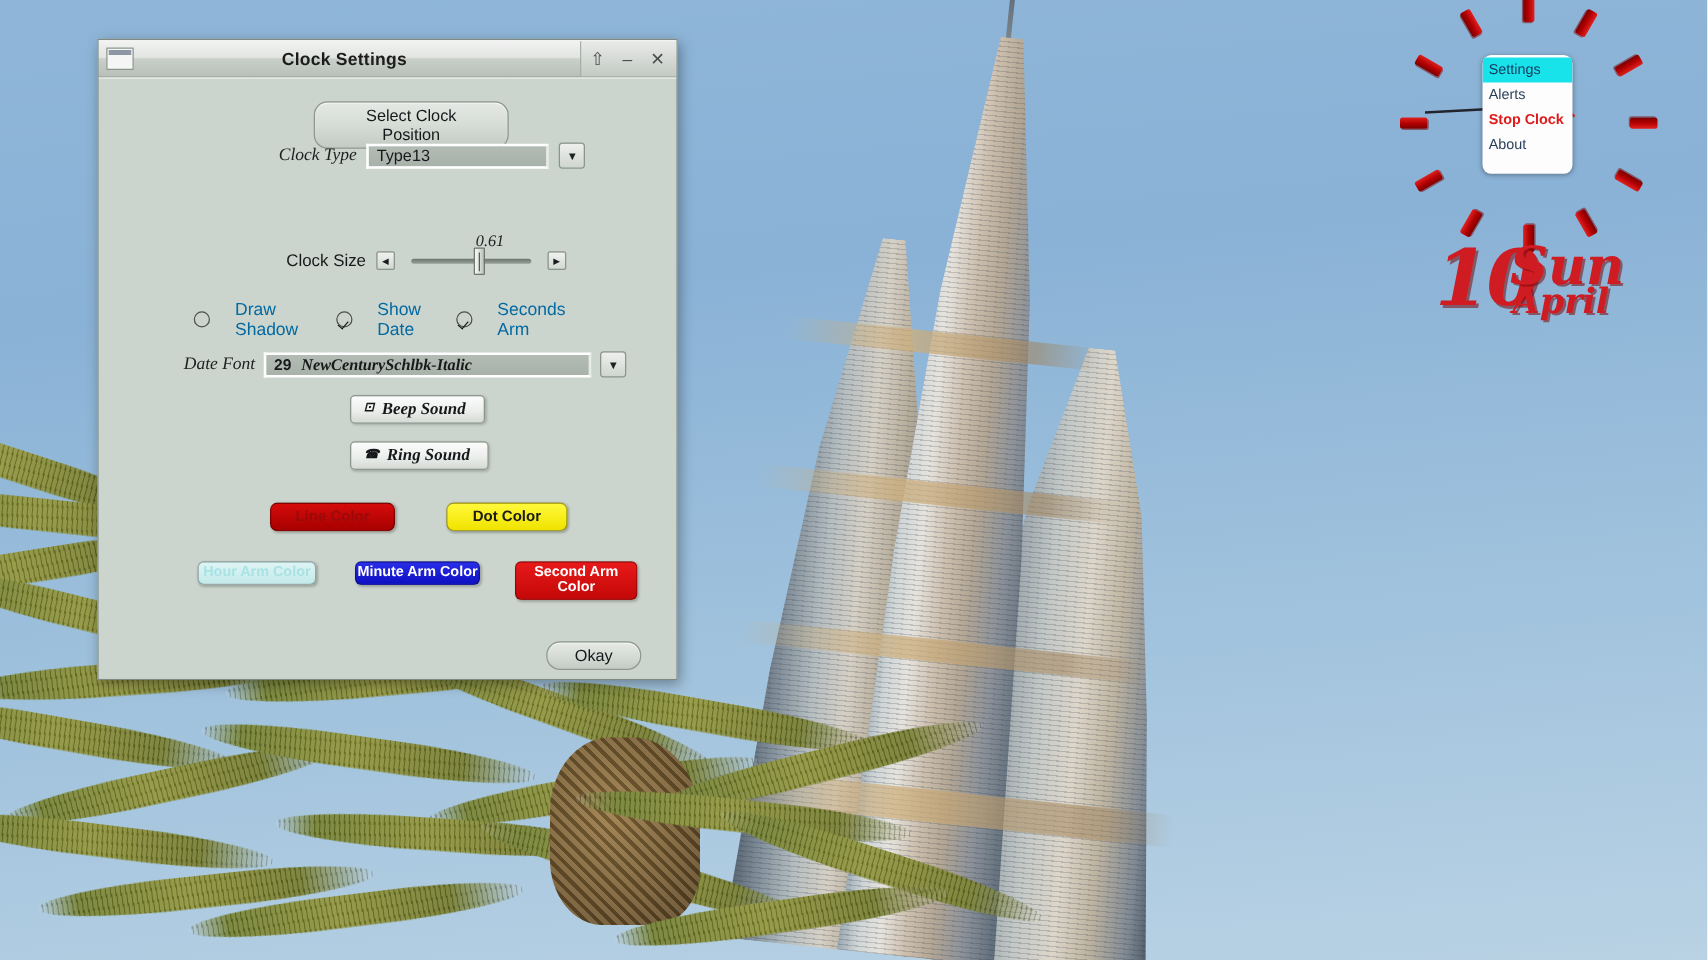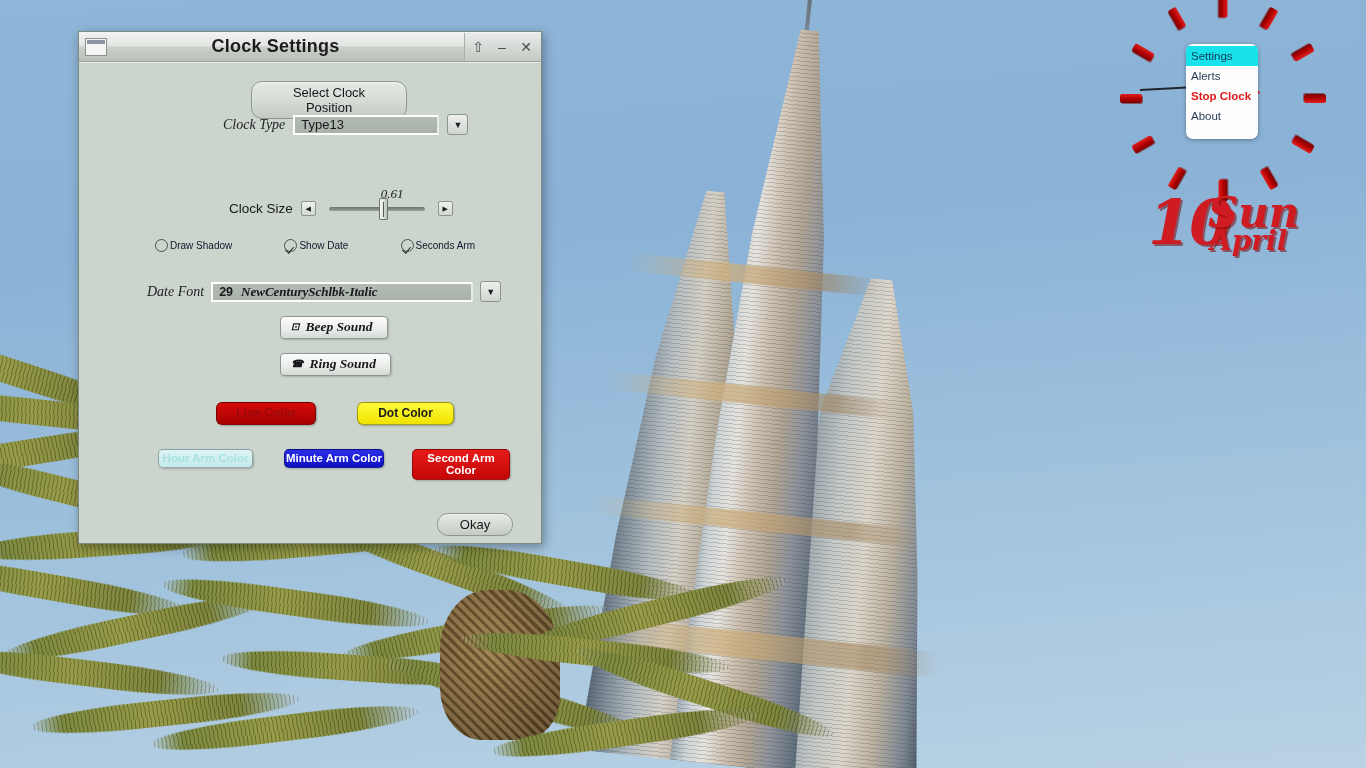--- a/index.html
+++ b/index.html
@@ -217,21 +217,21 @@
     border: 1px solid #8a948c;
     position: relative;
   }
   #win-icon::before {
     content:""; position:absolute; left:1px; top:1px; right:1px; height:4px;
     background: #8d96a4;
   }
   #title-text {
     flex: 1;
     text-align: center;
-    font-size: 18px;
+    font-size: 14px;
     font-weight: bold;
     color: #1c1c1c;
     letter-spacing: .2px;
     margin-left: -20px;
   }
   .tb-btn {
     width: 22px; height: 22px;
     margin-right: 2px;
     display: flex; align-items: center; justify-content: center;
     font-size: 14px; color: #4a4f4c;
@@ -313,22 +313,22 @@
     background: linear-gradient(90deg,#f6f8f6,#dfe4df 45%,#b7bfb8);
     border: 1px solid #6e766f;
     border-radius: 1px;
     cursor: pointer;
   }
   .slider-thumb::after {
     content:""; position:absolute; left:3px; top:3px; width:1px; height:15px;
     background:#555d56;
   }
   .check-item {
-    display: flex; align-items: center; gap: 2px;
-    font-size: 10px; color: #0f172a;
+    display: flex; align-items: center; gap: 20px;
+    font-size: 14px; color: #0369a1;
     cursor: pointer;
   }
   .radio-dot {
     width: 13px; height: 13px;
     border: 1.5px solid #4c524e;
     border-radius: 50%;
     background: #cbd4cd;
     position: relative;
     flex: none;
   }

